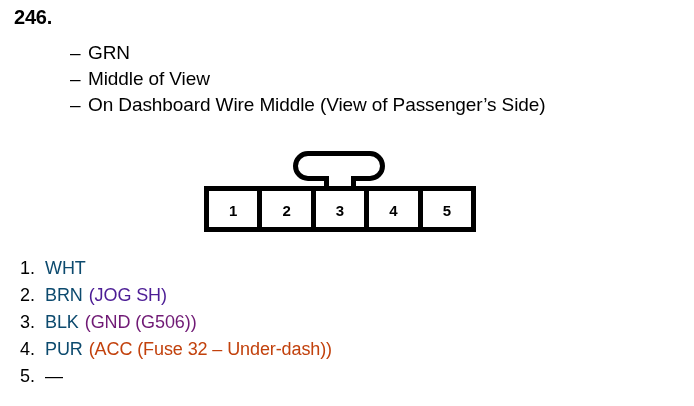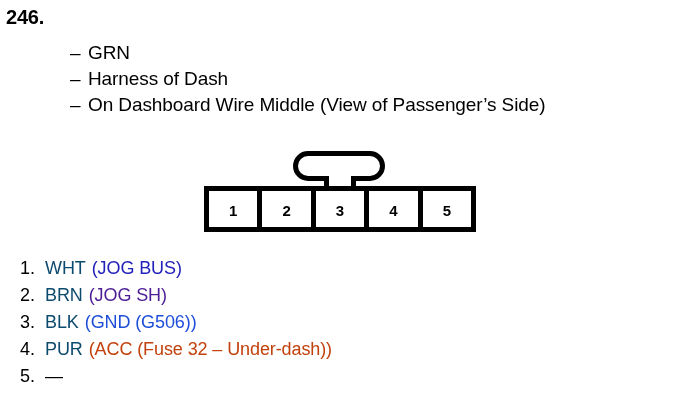--- a/index.html
+++ b/index.html
@@ -13,21 +13,21 @@
     position: relative;
     overflow: hidden;
     font-family: "Liberation Sans", sans-serif;
     color: #000000;
     -webkit-font-smoothing: antialiased;
   }
 
   
   .entry-header {
     position: absolute;
-    left: 6px;
+    left: 14px;
     top: 6px;
     display: flex;
     align-items: baseline;
     white-space: nowrap;
   }
   .entry-number {
     font-size: 20px;
     font-weight: bold;
     letter-spacing: -0.2px;
   }
@@ -154,21 +154,21 @@
   <span class="entry-number">246.</span>
 </div>
 
 <div class="descriptors">
   <div class="descriptor-line">
     <span class="descriptor-dash">–</span>
     <span>GRN</span>
   </div>
   <div class="descriptor-line">
     <span class="descriptor-dash">–</span>
-    <span>Harness of Dash</span>
+    <span>Middle of View</span>
   </div>
   <div class="descriptor-line">
     <span class="descriptor-dash">–</span>
     <span>On Dashboard Wire Middle (View of Passenger’s Side)</span>
   </div>
 </div>
 
 <div class="connector-diagram">
   <div class="connector-latch"></div>
   <div class="latch-neck"></div>
@@ -188,31 +188,30 @@
     <div class="pin-cell">
       <span class="pin-cell-label">5</span>
     </div>
   </div>
 </div>
 
 <div class="pin-list">
   <div class="pin-list-item">
     <span class="pin-index">1.</span>
     <span class="pin-color">WHT</span>
-    <span class="pin-signal" style="color: rgb(34, 34, 187);">(JOG BUS)</span>
   </div>
   <div class="pin-list-item">
     <span class="pin-index">2.</span>
     <span class="pin-color">BRN</span>
     <span class="pin-signal" style="color: #4c1d95;">(JOG SH)</span>
   </div>
   <div class="pin-list-item">
     <span class="pin-index">3.</span>
     <span class="pin-color">BLK</span>
-    <span class="pin-signal" style="color: #1d4ed8;">(GND (G506))</span>
+    <span class="pin-signal" style="color: #701a75;">(GND (G506))</span>
   </div>
   <div class="pin-list-item">
     <span class="pin-index">4.</span>
     <span class="pin-color">PUR</span>
     <span class="pin-signal" style="color: #c2410c;">(ACC (Fuse 32 – Under-dash))</span>
   </div>
   <div class="pin-list-item">
     <span class="pin-index">5.</span>
     <span class="pin-empty">—</span>
     <span class="pin-signal" style="color: rgb(34, 34, 187);"></span>

